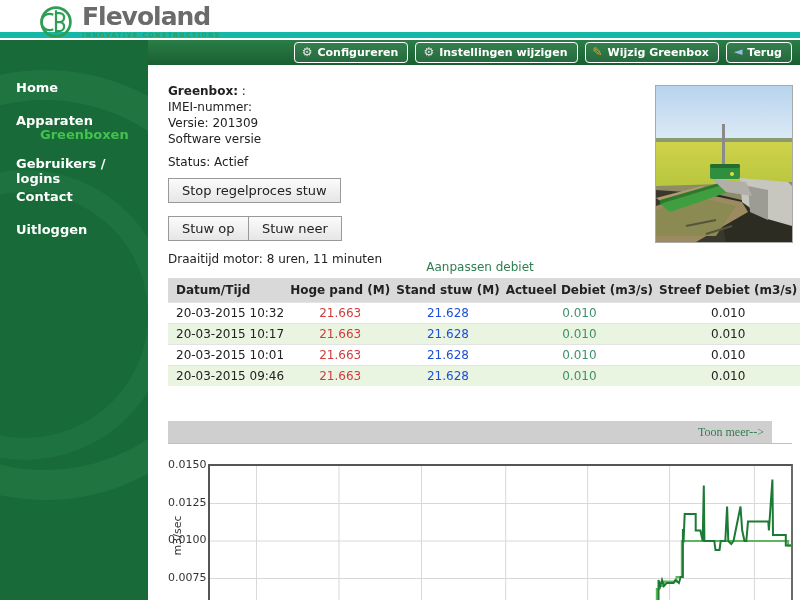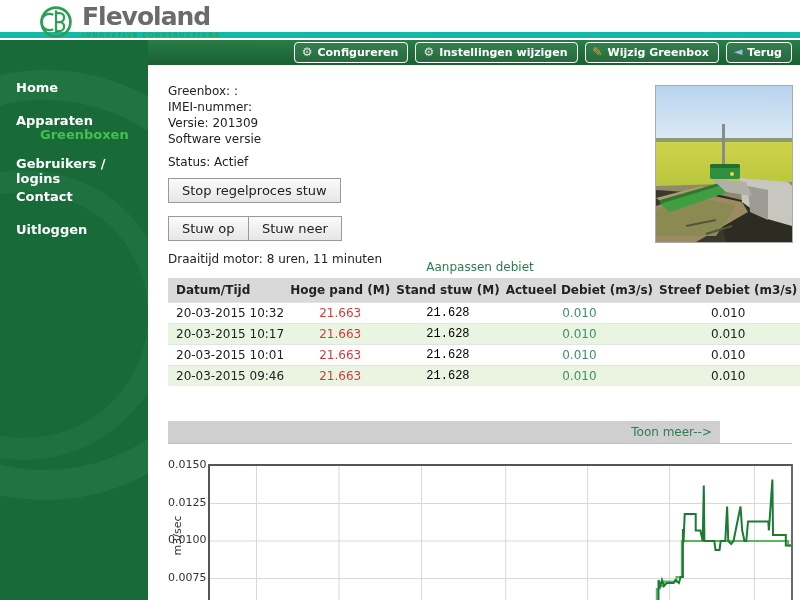--- a/index.html
+++ b/index.html
@@ -33,21 +33,21 @@
           border:30px solid #1f7440; }
   .arc2 { position:absolute; left:-120px; top:130px; width:290px; height:290px; border-radius:50%;
           border:22px solid #1e7240; }
   .side-item { position:absolute; left:16px; color:#fff; font-size:13px; font-weight:bold; cursor:pointer; }
   .side-sub { position:absolute; left:40px; color:#44c14f; font-size:13px; font-weight:bold; cursor:pointer; }
 
   
   .content { position:absolute; left:148px; top:65px; width:652px; height:535px; background:#fff; }
 
   .info-block { position:absolute; left:20px; top:18px; font-size:12px; color:#222; line-height:16px; }
-  .info-bold { font-weight:normal; }
+  .info-bold { font-weight:bold; }
   .status-line { position:absolute; left:20px; top:90px; font-size:12px; color:#222; }
 
   .gray-btn { border:1px solid #999; background:linear-gradient(#fbfbfb,#e6e6e6);
               font-size:13px; color:#222; padding:4px 13px; cursor:pointer;
               font-family:"DejaVu Sans","Liberation Sans",sans-serif; }
   .btn-stop { position:absolute; left:20px; top:113px; }
   .btn-up   { position:absolute; left:20px; top:151px; }
   .btn-down { position:absolute; left:100px; top:151px; }
 
   .runtime { position:absolute; left:20px; top:187px; font-size:12px; color:#222; }
@@ -56,26 +56,26 @@
 
   
   .log-table { position:absolute; left:20px; top:213px; width:624px; border-collapse:collapse;
                font-size:12px; color:#222; }
   .log-table th { background:#d9d9d9; font-weight:bold; text-align:center; padding:5px 3px; white-space:nowrap;margin-top:21px; }
   .log-table th:first-child { text-align:left; padding-left:8px; }
   .log-table td { padding:3px 3px; text-align:center; border-top:1px solid #e3e3e3; white-space:nowrap; }
   .log-table td:first-child { text-align:left; padding-left:8px; }
   .log-table tr.alt td { background:#e9f4e1; }
   .log-table td:nth-child(2) { color:#d03c3c; }
-  .log-table td:nth-child(3) { color:#000000;font-family:Liberation Mono, monospace; }
+  .log-table td:nth-child(3) { color:#1d4ed8; }
   .log-table td:nth-child(4) { color:#3f9168; }
   .log-table td:nth-child(6),.log-table td:nth-child(7) { text-align:right; padding-right:6px; }
   .log-table th:nth-child(6),.log-table th:nth-child(7) { padding-left:6px; padding-right:6px; }
-  .tfoot-row { position:absolute; left:20px; top:356px; width:552px; height:22px; background:#cfcfcf;
-               text-align:right; }
+  .tfoot-row { position:absolute; left:20px; top:356px; width:604px; height:22px; background:#cfcfcf;
+               text-align:right;font-family:Liberation Serif, serif; }
   .more-link { font-size:12px; color:#2e7d50; line-height:22px; padding-right:8px; cursor:pointer; }
 
   
   .photo { position:absolute; left:655px; top:85px; width:138px; height:158px;
            border:1px solid #aaa; background:#cde; z-index:6; }
 
   
   .chart-region { position:absolute; left:168px; top:443px; width:624px; height:157px;
                   border-top:1px solid #c0c0c0; z-index:2; }
   .plot { position:absolute; left:40px; top:20px; width:585px; height:140px; background:#fff;

